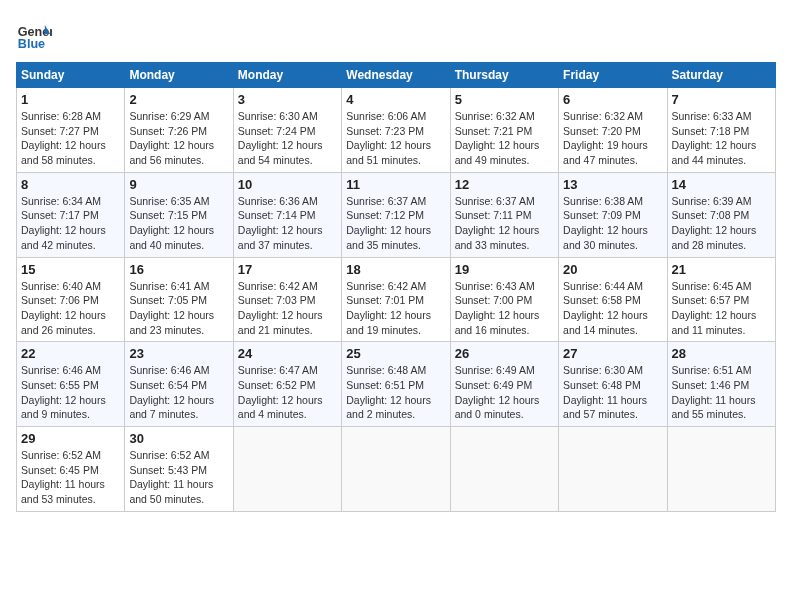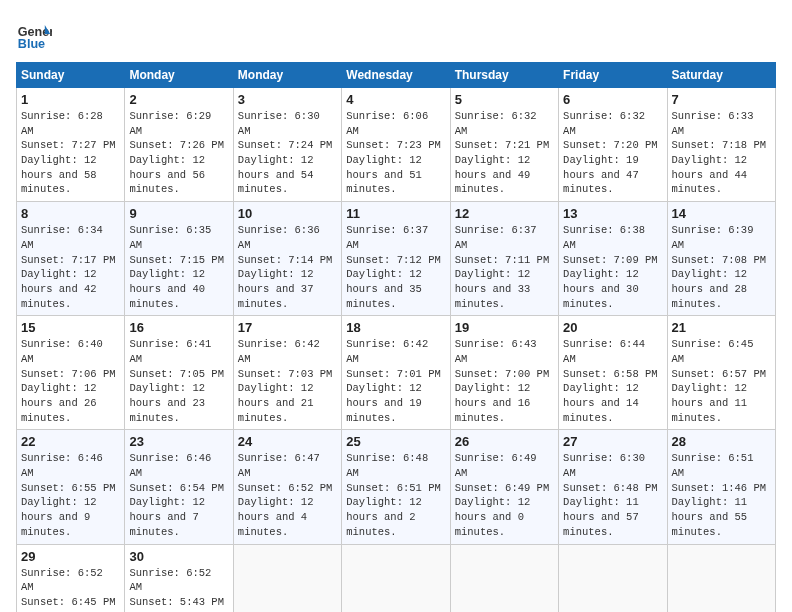--- a/index.html
+++ b/index.html
@@ -63,21 +63,20 @@
     .day-num {
       font-size: 13px;
       font-weight: bold;
       color: #222;
       display: block;
       margin-bottom: 2px;
     }
     .day-info {
       color: #333;
       line-height: 1.4;
-      font-family: Liberation Mono, monospace;
     }
     .empty-cell { background: #f9f9f9 !important; }
   </style>
 </head>
 <body>
 
 <div class="header">
   <div class="logo">
     <svg class="logo-icon" viewBox="0 0 40 40">
       <text x="2" y="22" font-size="14" font-weight="bold" fill="#333">General</text>

